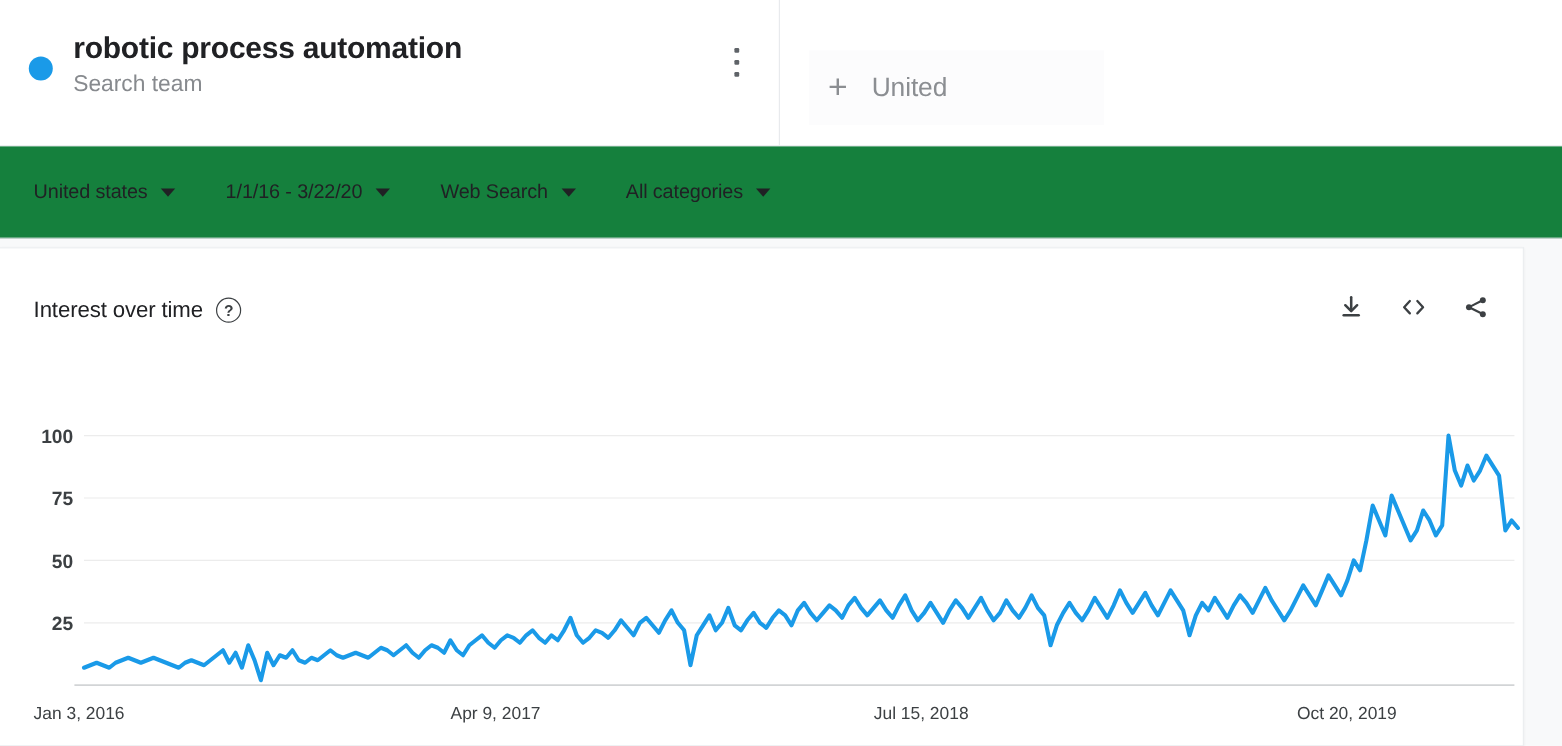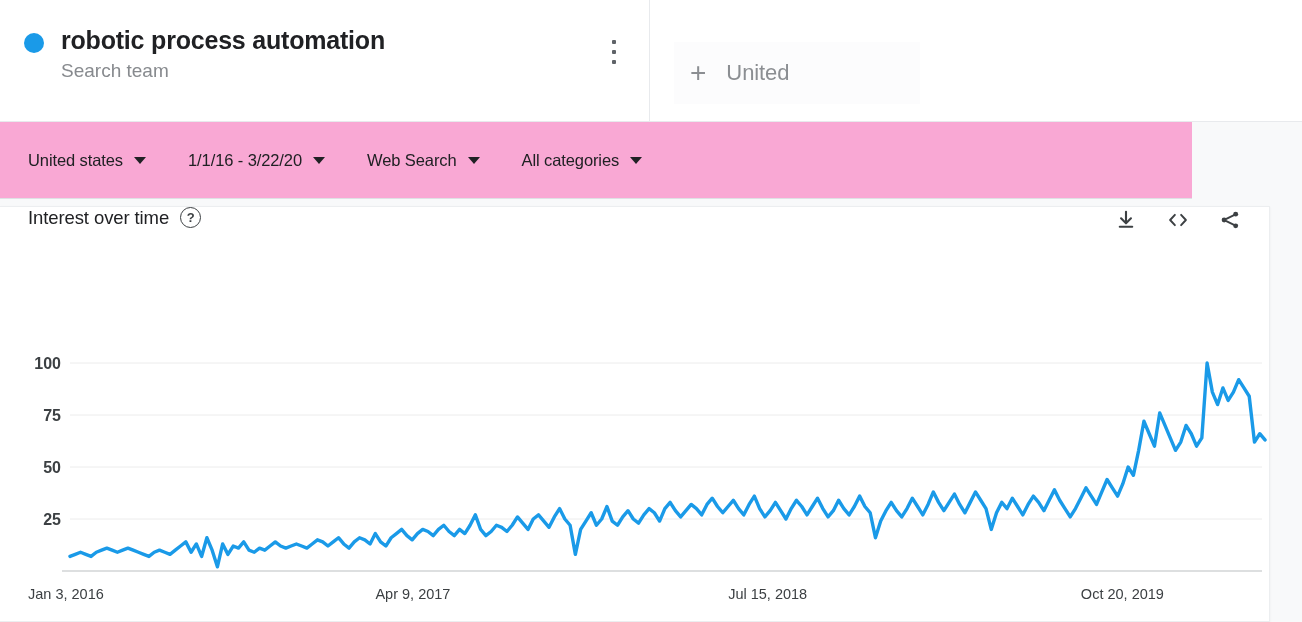--- a/index.html
+++ b/index.html
@@ -19,21 +19,21 @@
     background: #ffffff;
     border-bottom: 1px solid #e8eaed;
     display: flex;
   }
   .term-cell {
     position: relative;
     width: 650px; height: 121px;
     border-right: 1px solid #e8eaed;
     padding: 24px 0 0 24px;
   }
-  .term-row { display: flex; align-items: flex-start; }
+  .term-row { display: flex; align-items: center; }
   .term-dot {
     width: 20px; height: 20px; border-radius: 50%;
     background: #1a9ae8; flex: 0 0 20px;
     margin-top: 9px; margin-right: 17px;
   }
   .term-texts { display: flex; flex-direction: column; }
   .term-title {
     font-size: 25px; font-weight: 700; color: #202124;
     letter-spacing: -0.2px; line-height: 32px;
   }
@@ -69,22 +69,22 @@
   .compare-plus {
     font-size: 28px; color: #8b8e92; font-weight: 300;
     line-height: 1; margin: 0 20px 0 16px;
   }
   .compare-label {
     font-size: 22px; color: #8b8e92; font-weight: 400; letter-spacing: -0.1px;
   }
 
   
   .filterbar {
-    position: absolute; left: 0; top: 122px; width: 1192px; height: 77px;
-    background: #f9a8d4;
+    position: absolute; left: 0; top: 122px; width: 1302px; height: 77px;
+    background: #15803d;
     border-bottom: 1px solid #dfe1e5;
     display: flex; align-items: center;
     padding-left: 28px;
   }
   .filter {
     display: flex; align-items: center;
     margin-right: 42px;
     cursor: pointer;
     height: 40px;
   }
@@ -103,21 +103,21 @@
   .card {
     position: absolute; left: 0; top: 206px;
     width: 1270px; height: 416px;
     background: #ffffff;
     border: 1px solid #eceef0;
     border-left: none;
     box-shadow: 0 1px 2px rgba(60,64,67,0.07);
   }
   .card-header {
     position: relative; height: 62px;
-    display: flex; align-items: flex-start;
+    display: flex; align-items: flex-end;
     padding: 0 26px 0 28px;
   }
   .card-title {
     font-size: 18.5px; color: #202124; font-weight: 500; letter-spacing: -0.1px;
   }
   .help-icon {
     margin-left: 11px;
     width: 21px; height: 21px; border-radius: 50%;
     border: 1.8px solid #3c4043;
     display: flex; align-items: center; justify-content: center;

